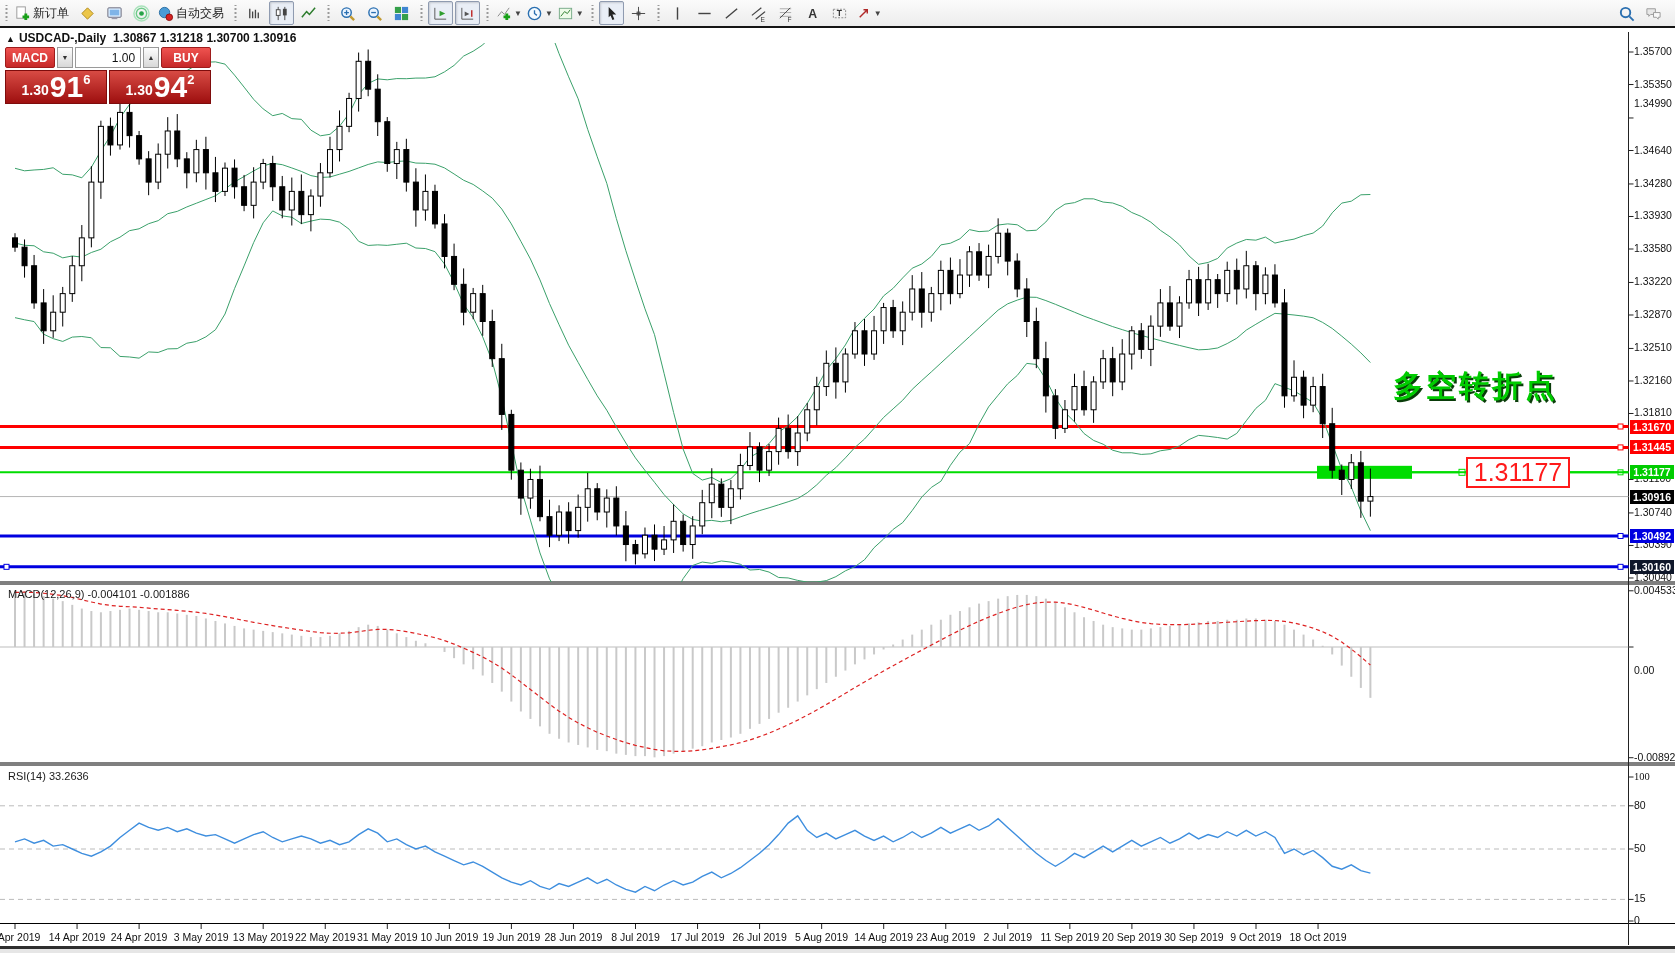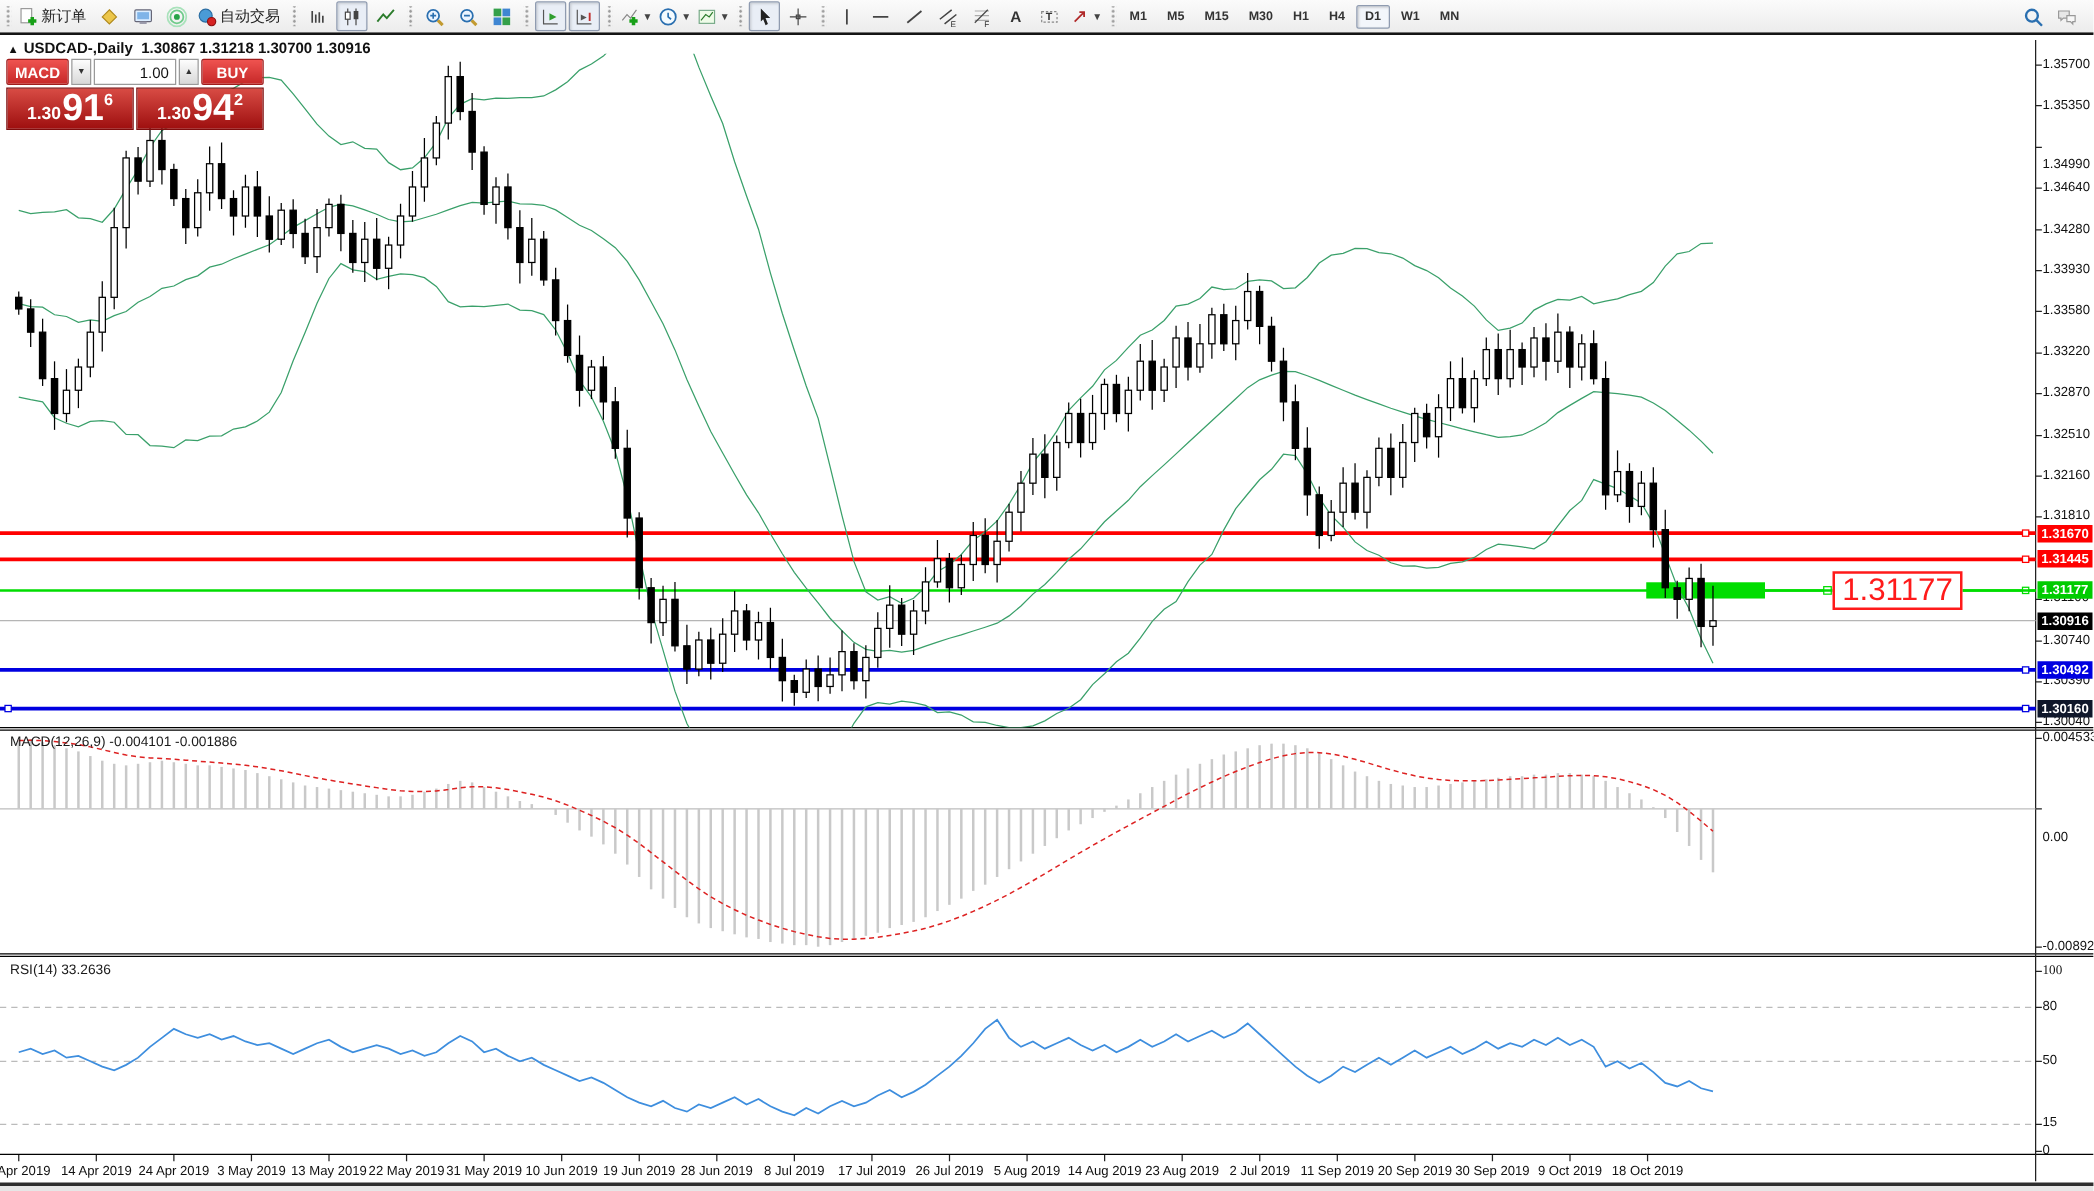--- a/index.html
+++ b/index.html
@@ -226,32 +226,20 @@
               <text x="6" y="12" font-size="9" font-weight="bold" fill="#333">T</text>
             </svg>
           </div>
           <div class="tb-btn">
             <svg viewBox="0 0 18 18" width="17" height="17">
               <path d="M5 13l8-8M9 5h4v4" stroke="#b02929" fill="none" stroke-width="1.5"></path>
             </svg>
             <span class="dd">▼</span>
           </div>
         </div>
-      </div>
-    <div id="tb-timeframes" class="tb-group">
-        <div class="grip"></div>
-        <div class="tf-btn">M1</div>
-        <div class="tf-btn">M5</div>
-        <div class="tf-btn">M15</div>
-        <div class="tf-btn">M30</div>
-        <div class="tf-btn">H1</div>
-        <div class="tf-btn">H4</div>
-        <div class="tf-btn active">D1</div>
-        <div class="tf-btn">W1</div>
-        <div class="tf-btn">MN</div>
       </div>
     <div id="tb-right">
         <div class="tb-btn">
           <svg viewBox="0 0 18 18" width="17" height="17">
             <circle cx="8" cy="8" r="5" fill="none" stroke="#2a6fb0" stroke-width="2"></circle>
             <path d="M12 12l4.5 4.5" stroke="#2a6fb0" stroke-width="2"></path>
           </svg>
         </div>
         <div class="tb-btn">
           <svg viewBox="0 0 18 18" width="17" height="17">
@@ -807,33 +795,34 @@
             <span class="sup">6</span>
         </div>
         <div class="bigprice">
           <span class="pfx">1.30</span>
             <span class="big">94</span>
             <span class="sup">2</span>
         </div>
       </div>
     </div>
 
+    <div id="annotation">多空转折点</div>
     <div id="callout">1.31177</div>
 
     <div class="ind-label" style="left:8px;top:560px;">
       <span>MACD(12,26,9)</span>&nbsp;<span>-0.004101 -0.001886</span>
     </div>
     <div class="ind-label" style="left:8px;top:742px;">
       <span>RSI(14)</span>&nbsp;<span>33.2636</span>
     </div>
 
     <div id="axis-labels">
         <div class="axis-label" style="top: 17px;">1.35700</div>
         <div class="axis-label" style="top: 49.5255px;">1.35350</div>
-        <div class="axis-label" style="top: 97px; text-align: center;">1.34990</div>
+        <div class="axis-label" style="top: 69px; text-align: center;">1.34990</div>
         <div class="axis-label" style="top: 115.506px;">1.34640</div>
         <div class="axis-label" style="top: 148.961px;">1.34280</div>
         <div class="axis-label" style="top: 181.486px;">1.33930</div>
         <div class="axis-label" style="top: 214.012px;">1.33580</div>
         <div class="axis-label" style="top: 247.466px;">1.33220</div>
         <div class="axis-label" style="top: 279.992px;">1.32870</div>
         <div class="axis-label" style="top: 313.447px;">1.32510</div>
         <div class="axis-label" style="top: 345.972px;">1.32160</div>
         <div class="axis-label" style="top: 378.498px;">1.31810</div>
         <div class="axis-label" style="top: 444.478px;">1.31100</div>

